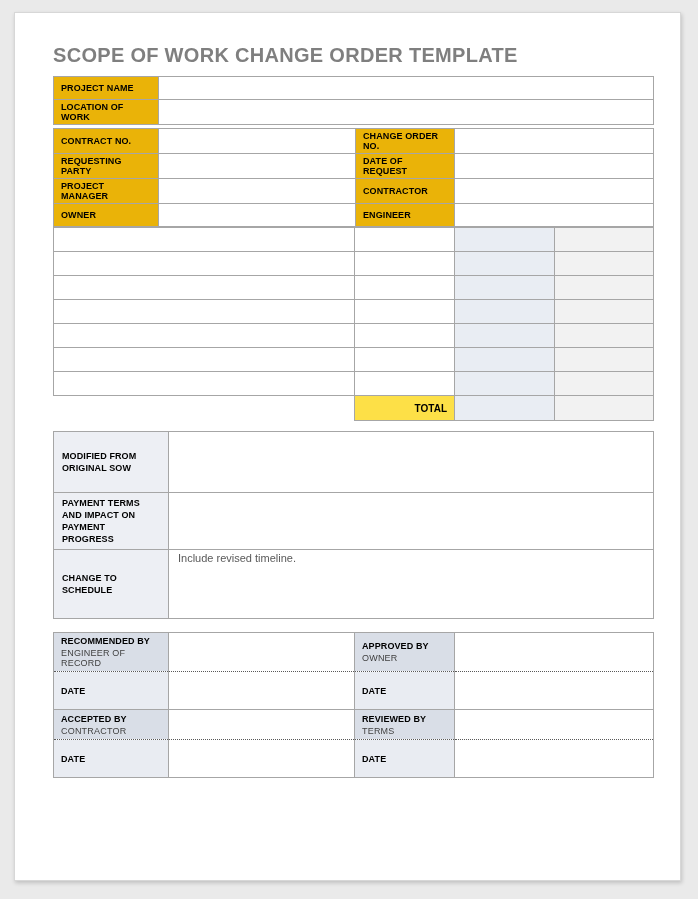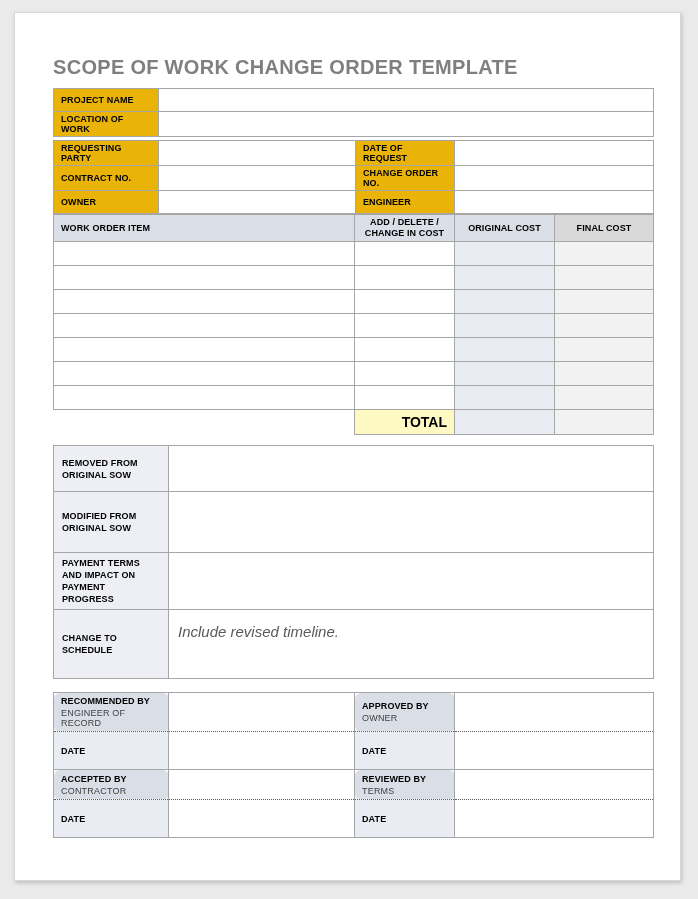--- a/index.html
+++ b/index.html
@@ -15,21 +15,21 @@
     box-sizing: border-box;
     width: 667px;
     height: 869px;
     margin: 12px 0 0 14px;
     background: #ffffff;
     border: 1px solid #d7d7d7;
     box-shadow: 1px 2px 4px rgba(0,0,0,0.18);
     padding: 26px 28px 0 38px;
   }
   h1.title {
-    margin: 16px 0 9px 0;
+    margin: 4px 0 9px 0;
     font-size: 20px;
     line-height: 24px;
     font-weight: bold;
     color: #7f7f7f;
     letter-spacing: 0.3px;
   }
   table.tbl {
     border-collapse: collapse;
     table-layout: fixed;
     width: 600px;
@@ -71,23 +71,23 @@
   }
   .itemized-tbl th.c1 { text-align: left; padding-left: 7px; }
   .itemized-tbl th.c2 { white-space: pre-line; line-height: 11px; }
   .itemized-tbl th.c4 { background: #d9d9d9; }
   .itemized-tbl td { height: 24px; }
   .itemized-tbl td.oc { background: #e9edf3; }
   .itemized-tbl td.fc { background: #f2f2f2; }
   .itemized-tbl tr.total-row td { height: 25px; }
   .itemized-tbl td.blank { border: none; background: transparent; }
   .itemized-tbl td.total-lbl {
-    background: #fef9c3;
-    font-weight: bold;
-    font-size: 14px;
+    background: #fde047;
+    font-weight: bold;
+    font-size: 10px;
     text-align: right;
     padding-right: 7px;
     vertical-align: middle;
   }
   
   .details-tbl { margin-top: 10px; }
   .details-tbl td.lbl2 {
     background: #edeff4;
     font-weight: bold;
     line-height: 12px;
@@ -95,44 +95,43 @@
     vertical-align: middle;
     letter-spacing: 0.1px;
   }
   .details-tbl td.val { vertical-align: top; }
   .details-tbl tr.h46 td { height: 46px; }
   .details-tbl tr.h47 td { height: 61px; }
   .details-tbl tr.h49 td { height: 49px; }
   .details-tbl tr.h69 td { height: 69px; }
   .hint {
     display: block;
-    font-size: 15px;
-    font-style: italic;
+    font-size: 11px;
     color: #595959;
-    padding: 12px 8px;
+    padding: 1px 8px;
   }
   
   .sig-tbl { margin-top: 13px; }
   .sig-tbl tr.sig-row td { height: 30px; }
   .sig-tbl tr.date-row td { height: 38px; }
   td.sig-lbl {
     background: #d9dee7;
     padding: 3px 5px 3px 7px;
     vertical-align: middle;
   }
   td.sig-lbl .main { display: block; font-weight: bold; letter-spacing: 0.1px; }
   td.sig-lbl .sub { display: block; color: #3f3f3f; margin-top: 2px; letter-spacing: 0.2px; }
   td.date-lbl {
     background: #e9ecf2;
     font-weight: bold;
     padding-left: 7px;
     vertical-align: middle;
     letter-spacing: 0.1px;
   }
-  .sig-tbl tr.sig-row td { border-bottom: 1px dotted #595959; border-radius: 6px; }
+  .sig-tbl tr.sig-row td { border-bottom: 1px dotted #595959; }
   .sig-tbl tr.date-row td { border-top: 1px dotted #595959; }
 </style>
 </head>
 <body>
 
 <div class="page">
 
   <h1 class="title">SCOPE OF WORK CHANGE ORDER TEMPLATE</h1>
 
   <table class="tbl info-tbl">
@@ -154,56 +153,55 @@
 
   <table class="tbl contract-tbl">
     <colgroup>
         <col style="width:105px">
         <col style="width:197px">
         <col style="width:99px">
         <col style="width:199px">
       </colgroup>
     <tbody>
         <tr>
+      <td class="lbl">CONTRACT NO.</td>
+      <td class="val"></td>
+      <td class="lbl">CHANGE ORDER NO.</td>
+      <td class="val"></td>
+    </tr>
+    <tr>
       <td class="lbl">REQUESTING PARTY</td>
       <td class="val"></td>
       <td class="lbl">DATE OF REQUEST</td>
       <td class="val"></td>
     </tr>
     <tr>
-      <td class="lbl">CONTRACT NO.</td>
-      <td class="val"></td>
-      <td class="lbl">CHANGE ORDER NO.</td>
+      <td class="lbl">PROJECT MANAGER</td>
+      <td class="val"></td>
+      <td class="lbl">CONTRACTOR</td>
       <td class="val"></td>
     </tr>
     <tr>
       <td class="lbl">OWNER</td>
       <td class="val"></td>
       <td class="lbl">ENGINEER</td>
       <td class="val"></td>
     </tr>
   </tbody>
     </table>
 
 
   <table class="tbl itemized-tbl">
     <colgroup>
         <col style="width:301px">
         <col style="width:100px">
         <col style="width:100px">
         <col style="width:99px">
       </colgroup>
     <tbody>
-        <tr>
-      <th class="c1">WORK ORDER ITEM</th>
-      <th class="c2">ADD / DELETE /
-CHANGE IN COST</th>
-      <th class="c3">ORIGINAL COST</th>
-      <th class="c4">FINAL COST</th>
-    </tr>
     <tr>
       <td></td>
       <td></td>
       <td class="oc"></td>
       <td class="fc"></td>
     </tr>
     <tr>
       <td></td>
       <td></td>
       <td class="oc"></td>
@@ -247,24 +245,20 @@
     </tr>
   </tbody>
     </table>
 
   <table class="tbl details-tbl">
     <colgroup>
         <col style="width:115px">
         <col style="width:485px">
       </colgroup>
     <tbody>
-        <tr class="h46">
-      <td class="lbl2">REMOVED FROM ORIGINAL SOW</td>
-      <td class="val"></td>
-    </tr>
     <tr class="h47">
       <td class="lbl2">MODIFIED FROM ORIGINAL SOW</td>
       <td class="val"></td>
     </tr>
     <tr class="h49">
       <td class="lbl2">PAYMENT TERMS AND IMPACT ON PAYMENT PROGRESS</td>
       <td class="val"></td>
     </tr>
     <tr class="h69">
       <td class="lbl2">CHANGE TO SCHEDULE</td>

